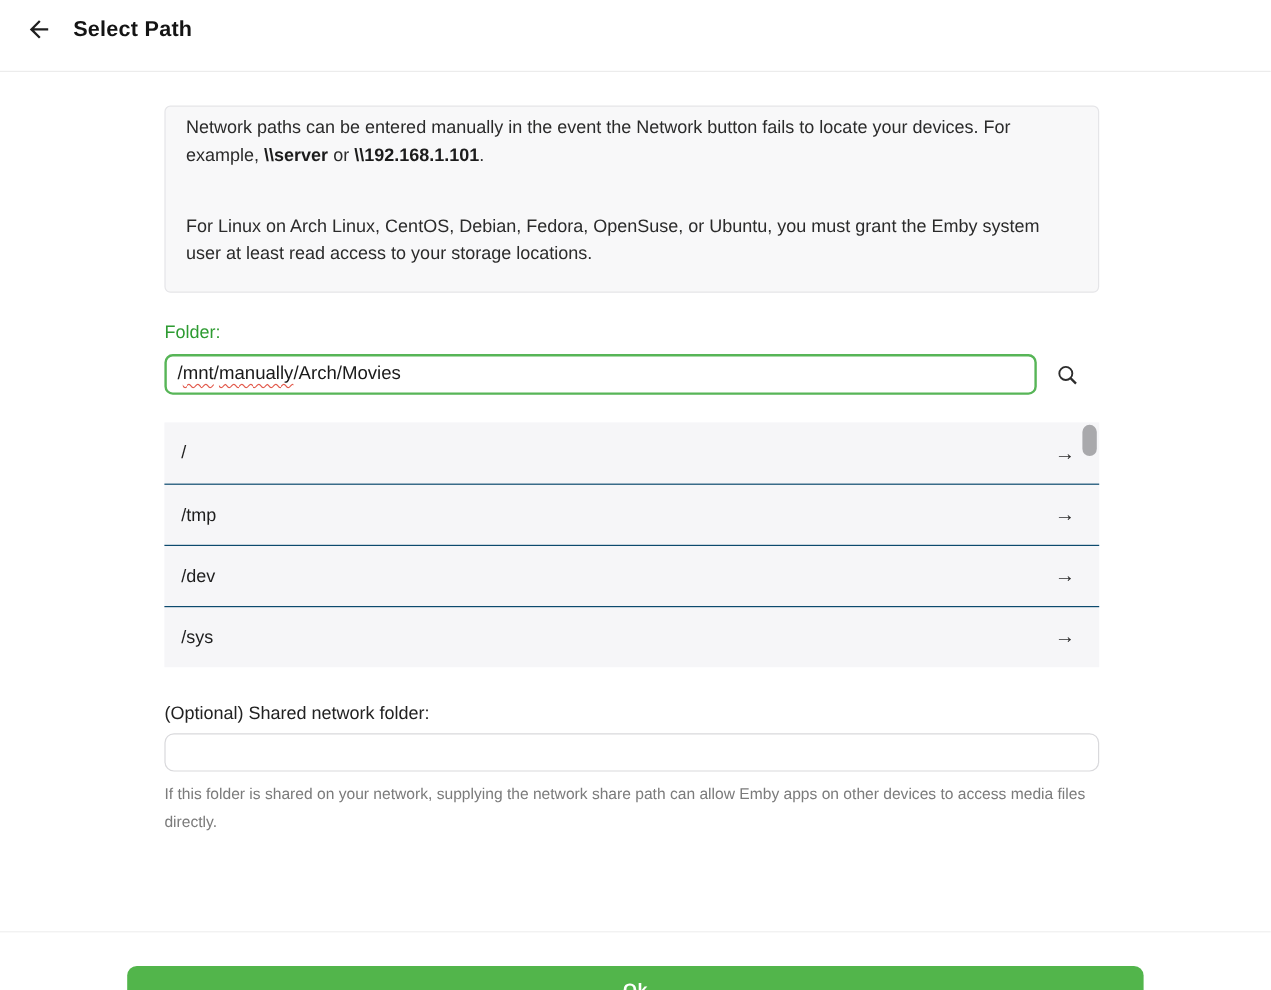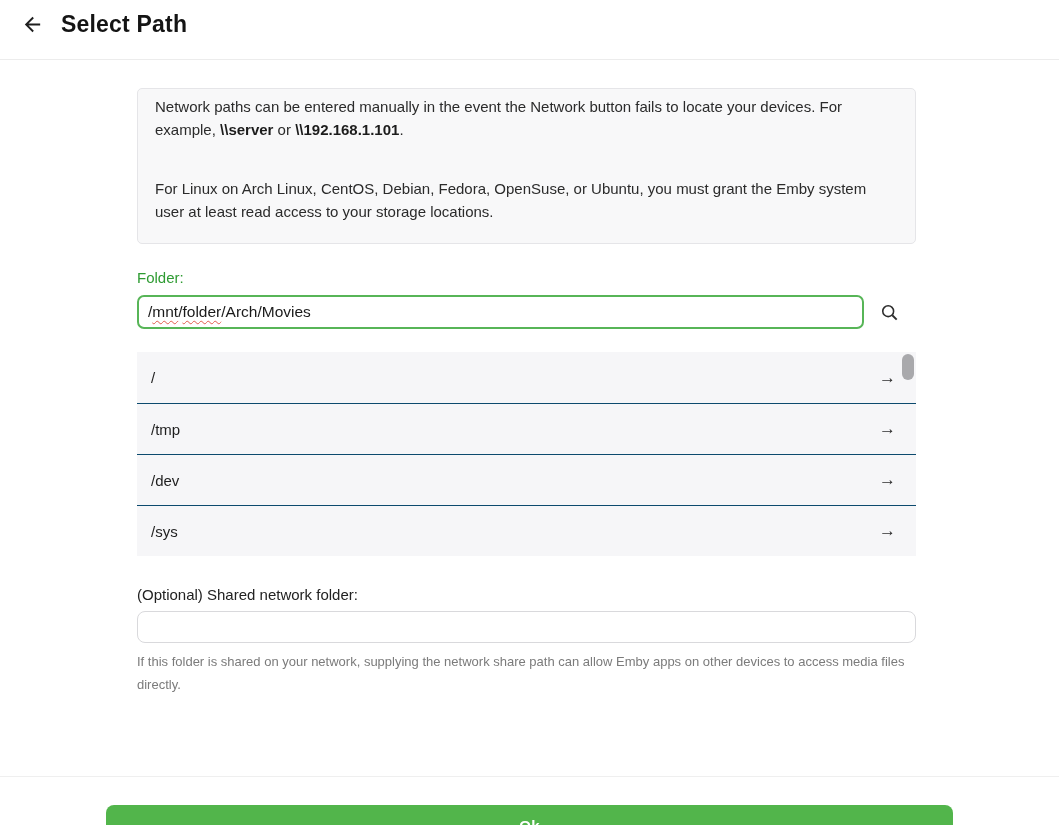--- a/index.html
+++ b/index.html
@@ -23,21 +23,21 @@
   .back-btn {
     width: 44px; height: 44px;
     border: none; background: transparent;
     display: flex; align-items: center; justify-content: center;
     cursor: pointer;
     color: #1f1f1f;
     margin-top: -10px;
   }
   .back-btn svg { width: 23px; height: 23px; fill: #1f1f1f; }
   .header-title {
-    font-size: 23px;
+    font-size: 18px;
     font-weight: 700;
     color: #141414;
     margin-left: 7px;
     margin-top: -10px;
     letter-spacing: .2px;
   }
 
   
   .content {
     width: 779px;
@@ -191,21 +191,21 @@
 <div class="content">
 
   <div class="info-box">
     <p><span>Network paths can be entered manually in the event the Network button fails to locate your devices. For example, </span><b>\\server</b><span> or </span><b>\\192.168.1.101</b><span>.</span></p>
     <p>For Linux on Arch Linux, CentOS, Debian, Fedora, OpenSuse, or Ubuntu, you must grant the Emby system user at least read access to your storage locations.</p>
   </div>
 
   <label class="field-label green">Folder:</label>
 
   <div class="folder-row">
-    <div class="folder-input" role="textbox" aria-label="Folder"><span>/</span><span class="squiggle">mnt</span><span>/</span><span class="squiggle">folder</span><span>/Arch/Movies</span></div>
+    <div class="folder-input" role="textbox" aria-label="Folder"><span>/</span><span class="squiggle">mnt</span><span>/</span><span class="squiggle">manually</span><span>/Arch/Movies</span></div>
     <button class="search-btn">
       <span style="display:flex;">
         <svg viewBox="0 0 24 24">
             <circle cx="10.5" cy="10.5" r="6.2"></circle>
             <line x1="15.2" y1="15.2" x2="20.2" y2="20.2" stroke-width="2.2" stroke="#2d2d2d"></line>
           </svg>
       </span>
     </button>
   </div>
 

